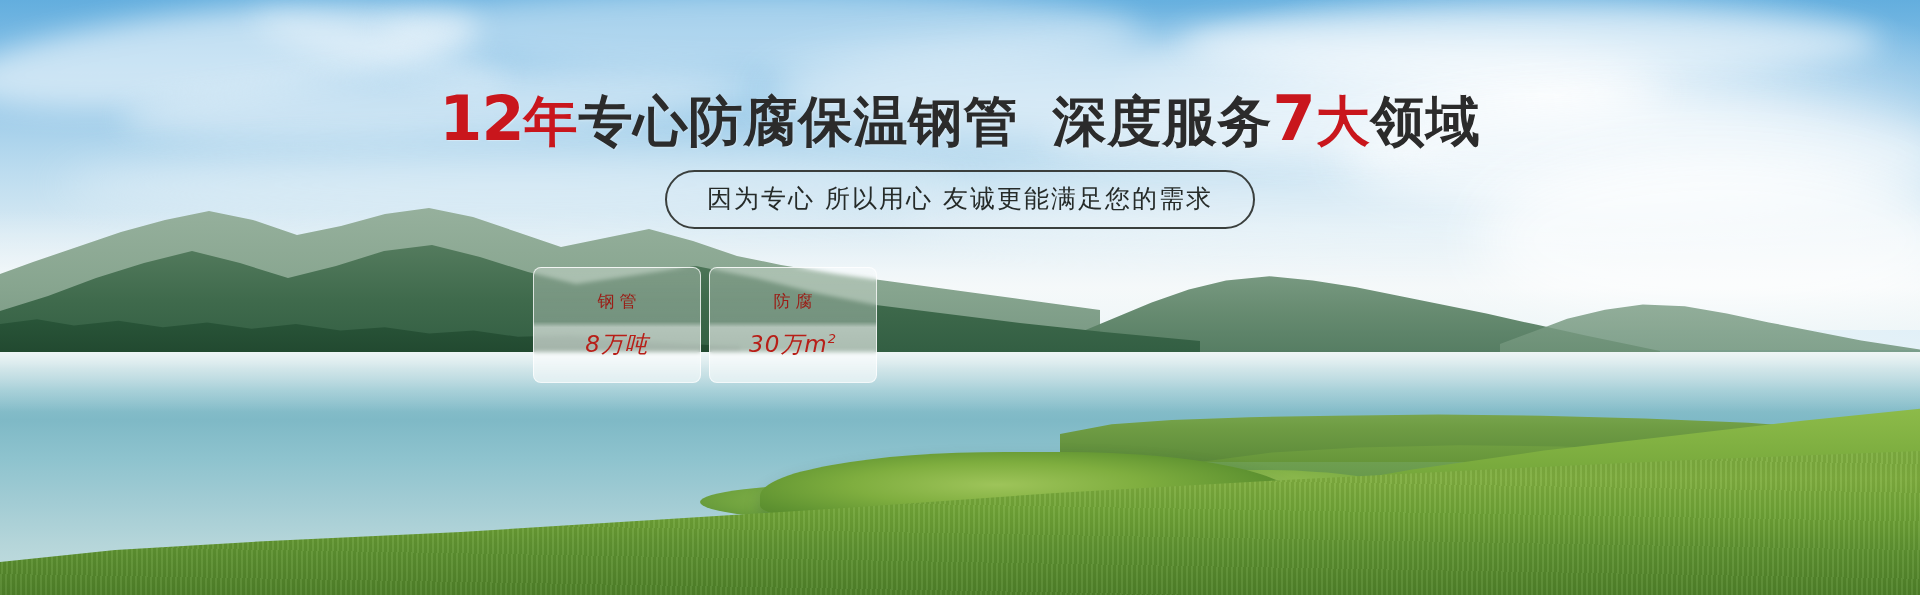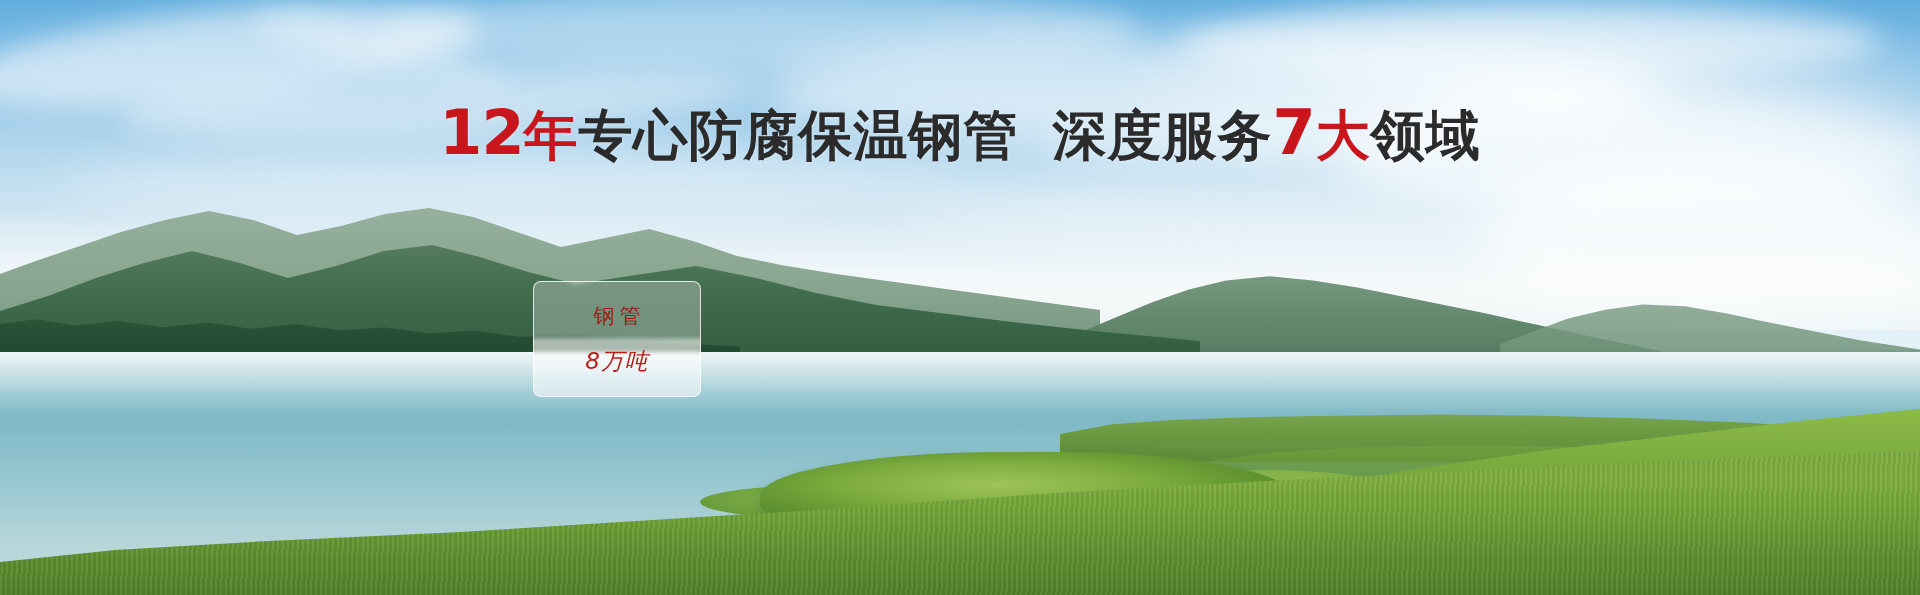--- a/index.html
+++ b/index.html
@@ -90,21 +90,21 @@
     background:linear-gradient(180deg,rgba(120,165,62,0) 0%,#7fae3f 22%,#6fa336 46%,#5d9130 72%,#4f8129 100%);
     clip-path:polygon(0% 100%,0% 78%,6% 70%,14% 64%,24% 58%,34% 50%,44% 42%,55% 32%,66% 24%,78% 16%,88% 10%,100% 4%,100% 100%);}
   .grass2{position:absolute;left:980px;bottom:0;width:940px;height:190px;
     background:linear-gradient(180deg,#8ebc4a 0%,#74a63a 40%,#5c8f2e 100%);
     clip-path:polygon(0% 100%,2% 86%,10% 72%,20% 58%,32% 46%,46% 34%,60% 24%,74% 16%,88% 8%,100% 2%,100% 100%);}
   .grass-tex{position:absolute;left:0;bottom:0;width:1920px;height:150px;
     background:repeating-linear-gradient(92deg,rgba(255,255,255,.06) 0 2px,rgba(0,0,0,.05) 2px 5px);
     clip-path:polygon(0% 100%,0% 78%,6% 70%,14% 64%,24% 58%,34% 50%,44% 42%,55% 32%,66% 24%,78% 16%,88% 10%,100% 4%,100% 100%);}
 
   
-  .content{position:absolute;left:0;top:18px;width:1920px;height:528px;}
+  .content{position:absolute;left:0;top:4px;width:1920px;height:528px;}
 
   .headline{position:absolute;left:0;top:84px;width:1920px;text-align:center;
     white-space:nowrap;line-height:1;
     font-family:"DejaVu Sans","Liberation Sans",sans-serif;}
   .headline span{display:inline-block;vertical-align:baseline;}
   .hl-num{font-size:62px;font-weight:bold;color:#c9161c;letter-spacing:-1px;
     text-shadow:1px 1px 1px rgba(255,255,255,.35);}
   .hl-dark{font-size:54px;font-weight:bold;color:#2b2b2b;letter-spacing:1px;
     text-shadow:1px 1px 2px rgba(255,255,255,.3);}
   .hl-red{font-size:54px;font-weight:bold;color:#c9161c;letter-spacing:1px;}
@@ -119,21 +119,21 @@
 
   
   .cards{position:absolute;left:533px;top:263px;width:520px;height:116px;
     display:flex;gap:8px;}
   .card{width:168px;height:116px;border-radius:8px;
     border:1px solid rgba(255,255,255,.75);
     background:linear-gradient(180deg,rgba(255,255,255,.28) 0%,rgba(255,255,255,.30) 47%,rgba(255,255,255,.62) 52%,rgba(255,255,255,.55) 100%);
     backdrop-filter:blur(2px);
     display:flex;flex-direction:column;align-items:center;justify-content:center;
     font-family:"DejaVu Sans","Liberation Sans",sans-serif;}
-  .card-label{font-size:21px;color:#9b1d16;letter-spacing:5px;
+  .card-label{font-size:17px;color:#9b1d16;letter-spacing:5px;
     padding-left:5px;margin-bottom:16px;}
   .card-value{font-size:23px;color:#b81e17;letter-spacing:1px;white-space:nowrap;font-style:italic;}
   .card-value sup{font-size:13px;vertical-align:super;}
 </style>
 </head>
 <body>
 
 <div class="banner">
 
   <div class="sky">
@@ -173,25 +173,32 @@
   <div class="grass2"></div>
   <div class="grass"></div>
   <div class="grass-tex"></div>
 
   <div class="content">
 
     <div class="headline">
       <span class="hl-num">12</span><span class="hl-red">年</span><span class="hl-dark">专心防腐保温钢管</span><span class="hl-gap"></span><span class="hl-dark">深度服务</span><span class="hl-red7">7</span><span class="hl-red">大</span><span class="hl-dark">领域</span>
     </div>
 
+    <div class="subtitle-wrap">
+      <div class="subtitle">因为专心 所以用心  友诚更能满足您的需求</div>
+    </div>
 
     <div class="cards">
 
       <div class="card">
         <div class="card-label">钢管</div>
         <div class="card-value"><span>8万吨</span></div>
       </div>
 
+      <div class="card">
+        <div class="card-label">防腐</div>
+        <div class="card-value"><span>30万m</span><sup>2</sup></div>
+      </div>
 
 
     </div>
   </div>
 </div>
 
 </body></html>

